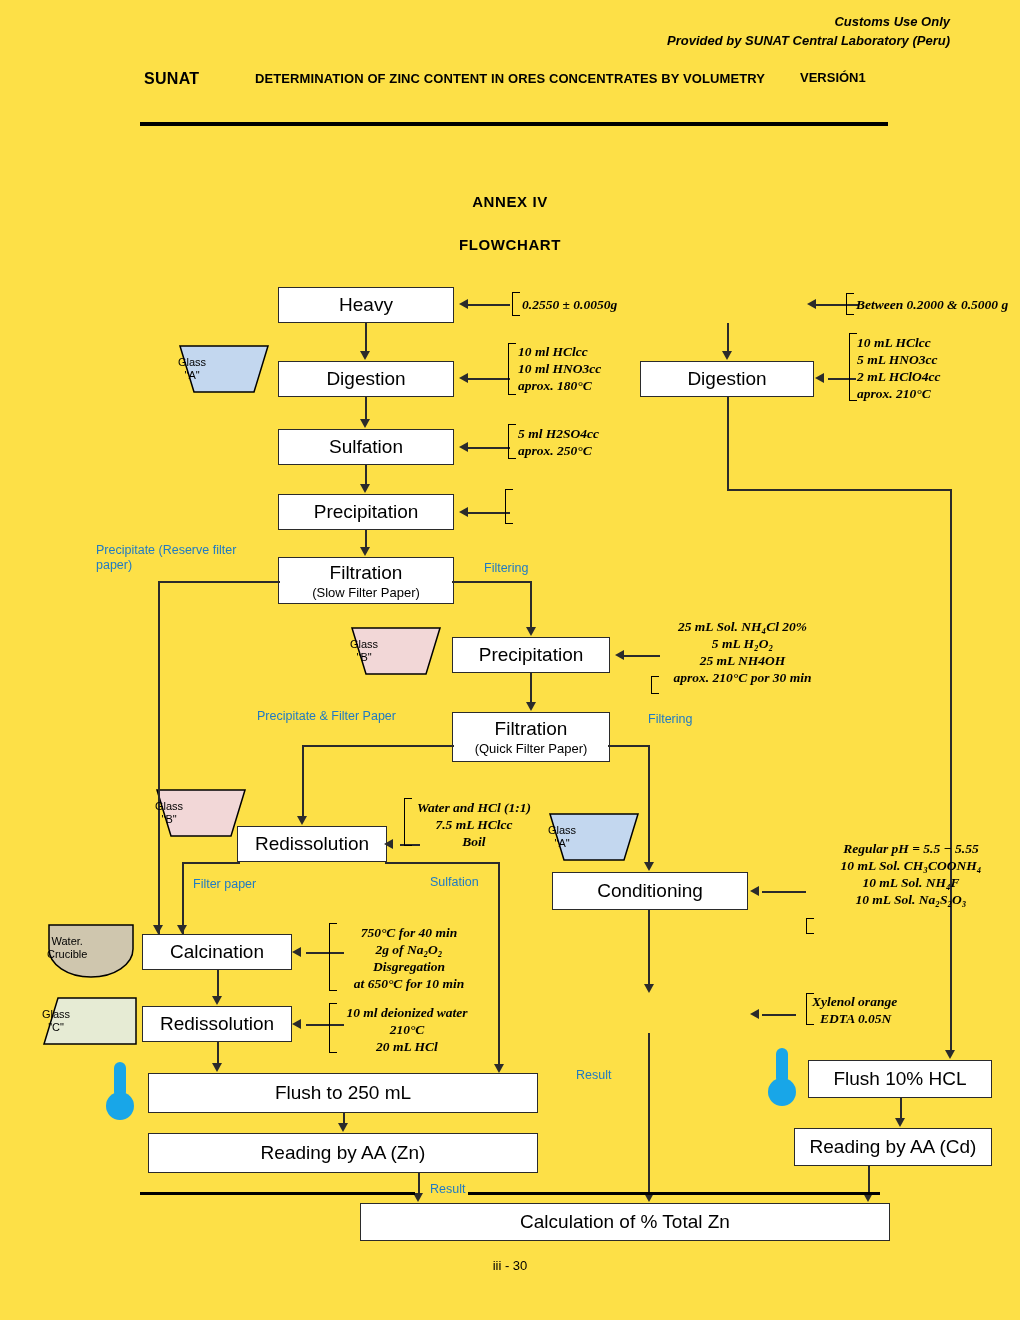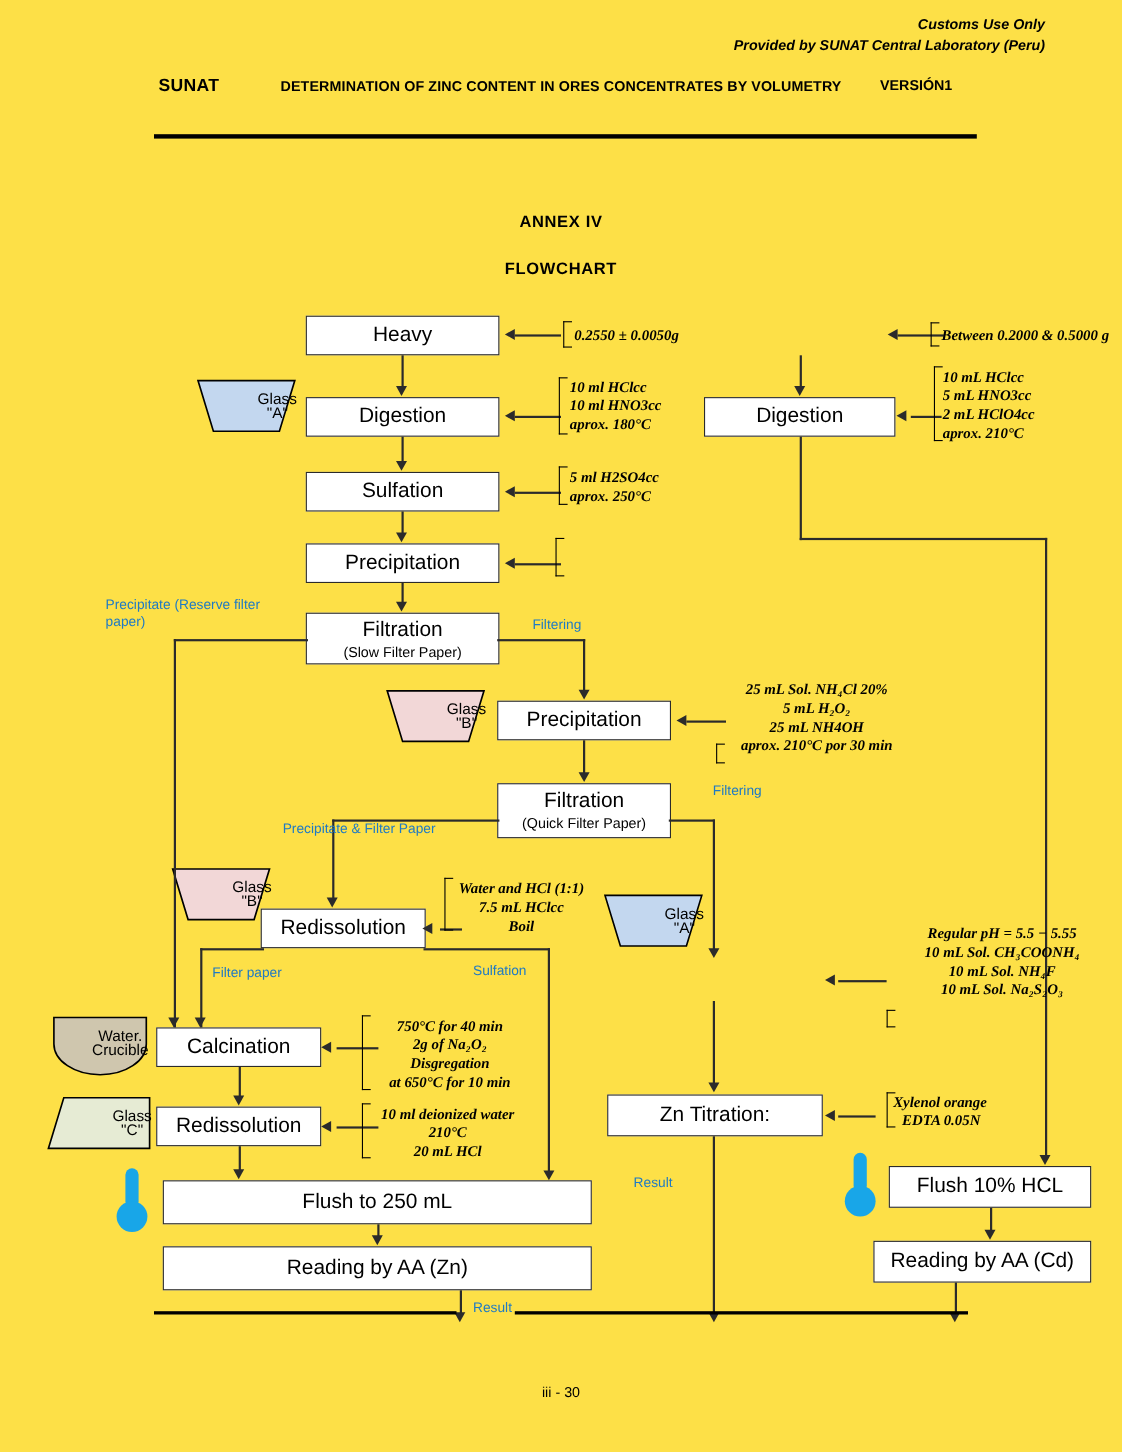--- a/index.html
+++ b/index.html
@@ -110,22 +110,22 @@
     font-size: 13px;
     line-height: 15px;
     margin-top: 1px;
   }
 
   
   .shape {
     position: absolute;
     display: flex;
     align-items: center;
-    justify-content: flex-end;
-    font-size: 14px;
+    justify-content: flex-start;
+    font-size: 11px;
     line-height: 13px;
     text-align: center;
   }
   .shape .lbl { position: relative; z-index: 2; }
   .shape svg { position: absolute; left: 0; top: 0; }
 
   
   .note {
     position: absolute;
     font-family: "Liberation Serif", serif;
@@ -242,33 +242,36 @@
 
   <div class="box" style="left:148px; top:1133px; width:390px; height:40px;">
     <div>Reading by AA (Zn)</div>
   </div>
 
 
   <div class="box" style="left:640px; top:361px; width:174px; height:36px;">
     <div>Digestion</div>
   </div>
 
-
-  <div class="box" style="left:552px; top:995px; width:196px; height:38px;">
-    <div>Zn Titration:</div>
-  </div>
+  <div class="box" style="left:552px; top:872px; width:196px; height:38px;">
+    <div>Conditioning</div>
+  </div>
+
 
   <div class="box" style="left:808px; top:1060px; width:184px; height:38px;">
     <div>Flush 10% HCL</div>
   </div>
 
   <div class="box" style="left:794px; top:1128px; width:198px; height:38px;">
     <div>Reading by AA (Cd)</div>
   </div>
 
+  <div class="box" style="left:360px; top:1203px; width:530px; height:38px;">
+    <div>Calculation of % Total Zn</div>
+  </div>
 
   <div class="shape" style="left:178px; top:344px; width:92px; height:50px;">
     <svg width="92" height="50" viewBox="0 0 92 50">
         <polygon points="2,2 90,2 76,48 16,48" fill="#c3d7ef" stroke="#000" stroke-width="1.5"></polygon>
       </svg>
     <div class="lbl">
       <div>Glass</div>
       <div>"A"</div>
     </div>
   </div>
@@ -518,20 +521,20 @@
   </div>
 
   <div class="brk" style="left:806px; top:993px; width:8px; height:32px;"></div>
   <div class="note left" style="left:812px; top:993px;">
     <div>Xylenol orange</div>
     <div style="padding-left:8px;">EDTA 0.05N</div>
   </div>
 
   <div class="blbl" style="left:96px; top:543px; width:162px;">Precipitate (Reserve filter paper)</div>
   <div class="blbl" style="left:484px; top:561px;">Filtering</div>
-  <div class="blbl" style="left:257px; top:746px;text-align:center;">Precipitate &amp; Filter Paper</div>
+  <div class="blbl" style="left:257px; top:709px;text-align:center;">Precipitate &amp; Filter Paper</div>
   <div class="blbl" style="left:648px; top:712px;">Filtering</div>
   <div class="blbl" style="left:193px; top:877px;">Filter paper</div>
   <div class="blbl" style="left:430px; top:875px;">Sulfation</div>
   <div class="blbl" style="left:576px; top:1068px;">Result</div>
   <div class="blbl" style="left:430px; top:1182px;">Result</div>
 
 </div>
 
 </body></html>

